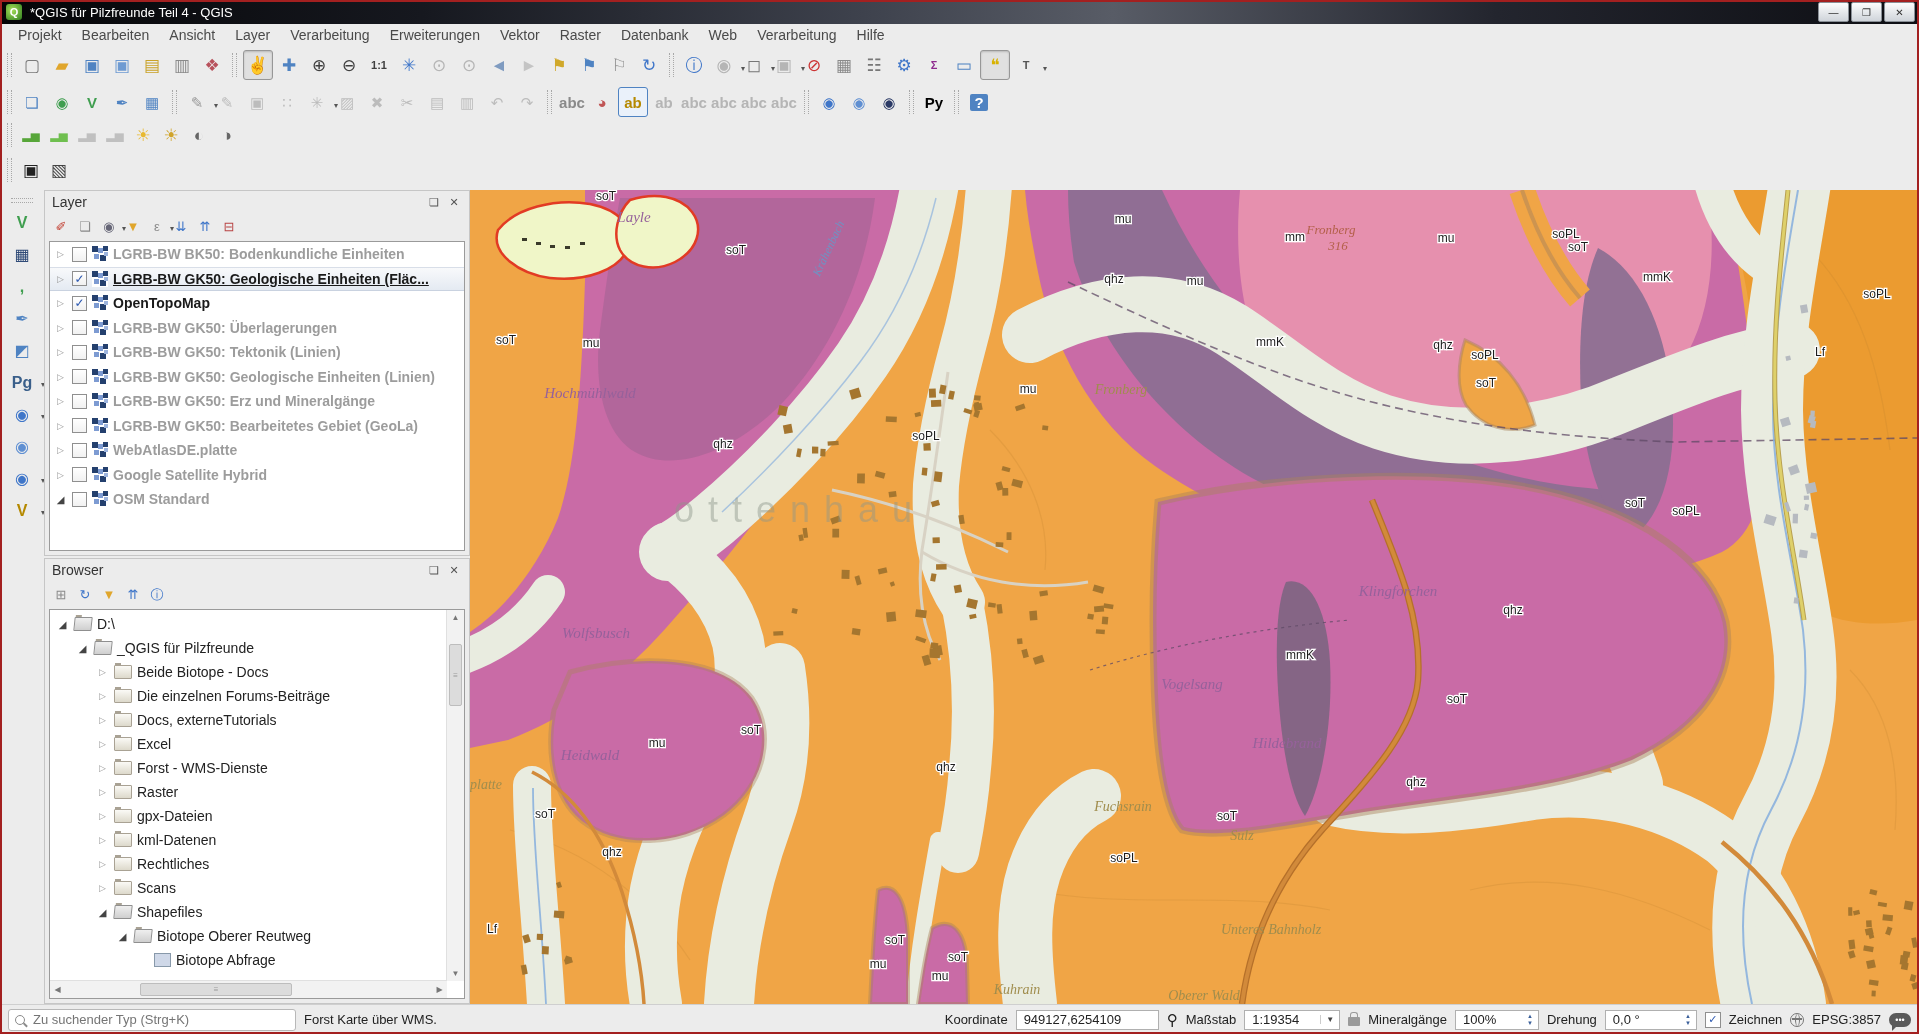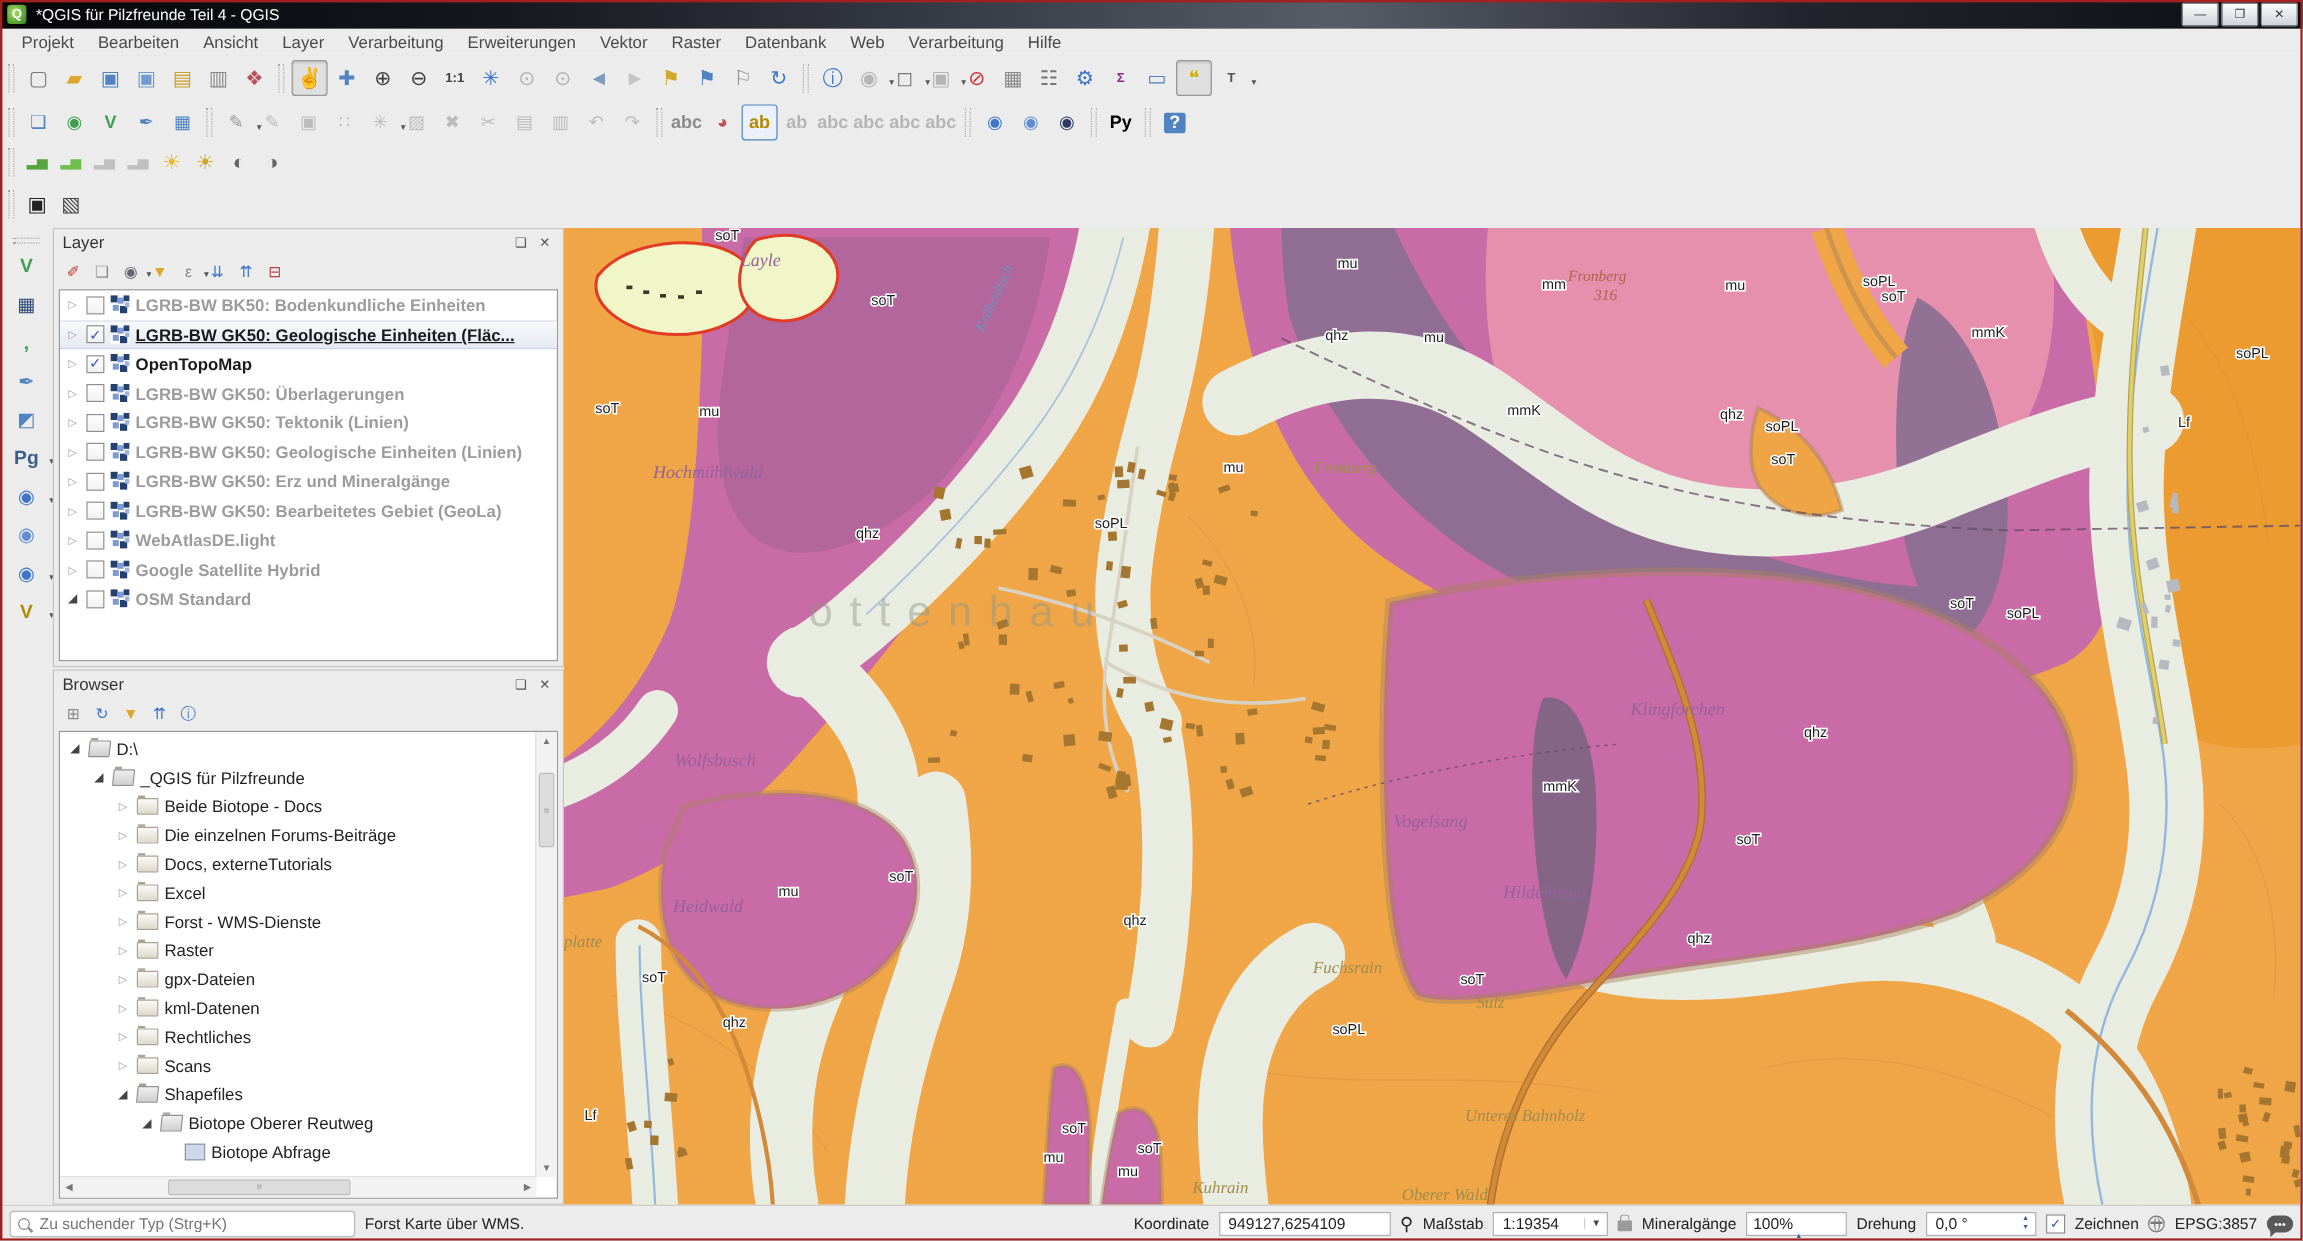--- a/index.html
+++ b/index.html
@@ -571,21 +571,21 @@
           <span class="cb"></span>
           <span style="flex: 0 0 auto; height: 16px;"><svg width="16" height="16">
               <rect width="16" height="16" fill="#fff"></rect>
               <rect x="0" y="0" width="6" height="6" fill="#24406e"></rect>
               <rect x="6" y="2" width="5" height="5" fill="#7d9bd2"></rect>
               <rect x="11" y="0" width="5" height="5" fill="#24406e"></rect>
               <rect x="2" y="8" width="5" height="5" fill="#7d9bd2"></rect>
               <rect x="8" y="9" width="6" height="6" fill="#24406e"></rect>
               <rect x="12" y="6" width="4" height="4" fill="#9db4dd"></rect>
             </svg></span>
-          <span class="lbl-gray">WebAtlasDE.light</span>
+          <span class="lbl-gray">WebAtlasDE.platte</span>
         </div>
         <div class="lrow">
           <span class="exp">▷</span>
           <span class="cb"></span>
           <span style="flex: 0 0 auto; height: 16px;"><svg width="16" height="16">
               <rect width="16" height="16" fill="#fff"></rect>
               <rect x="0" y="0" width="6" height="6" fill="#24406e"></rect>
               <rect x="6" y="2" width="5" height="5" fill="#7d9bd2"></rect>
               <rect x="11" y="0" width="5" height="5" fill="#24406e"></rect>
               <rect x="2" y="8" width="5" height="5" fill="#7d9bd2"></rect>
@@ -998,21 +998,21 @@
       <input type="text" value="949127,6254109" style="">
     </div>
     <span style="font-size:15px;color:#222;">⚲</span>
     <span class="slbl">Maßstab</span>
     <div class="fld combo" style="width:96px;">
       <input type="text" value="1:19354" style="">
       <span class="ca">▼</span>
     </div>
     <span class="lock"></span>
     <span class="slbl">Mineralgänge</span>
-    <div class="fld" style="width:84px;flex-direction:column;">
+    <div class="fld" style="width:84px;">
       <input type="text" value="100%" style="">
       <span class="spin">
           <span>▲</span>
           <span>▼</span>
         </span>
     </div>
     <span class="slbl">Drehung</span>
     <div class="fld" style="width:92px;">
       <input type="text" value="0,0 °" style="">
       <span class="spin">

